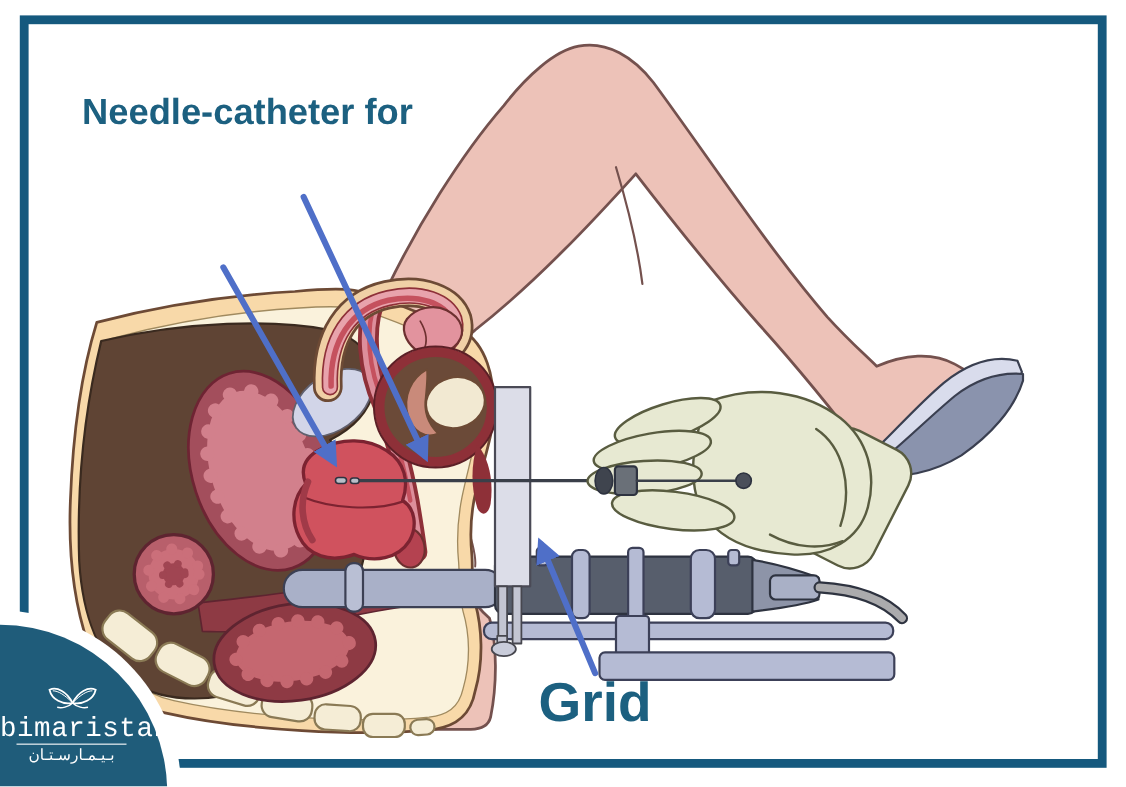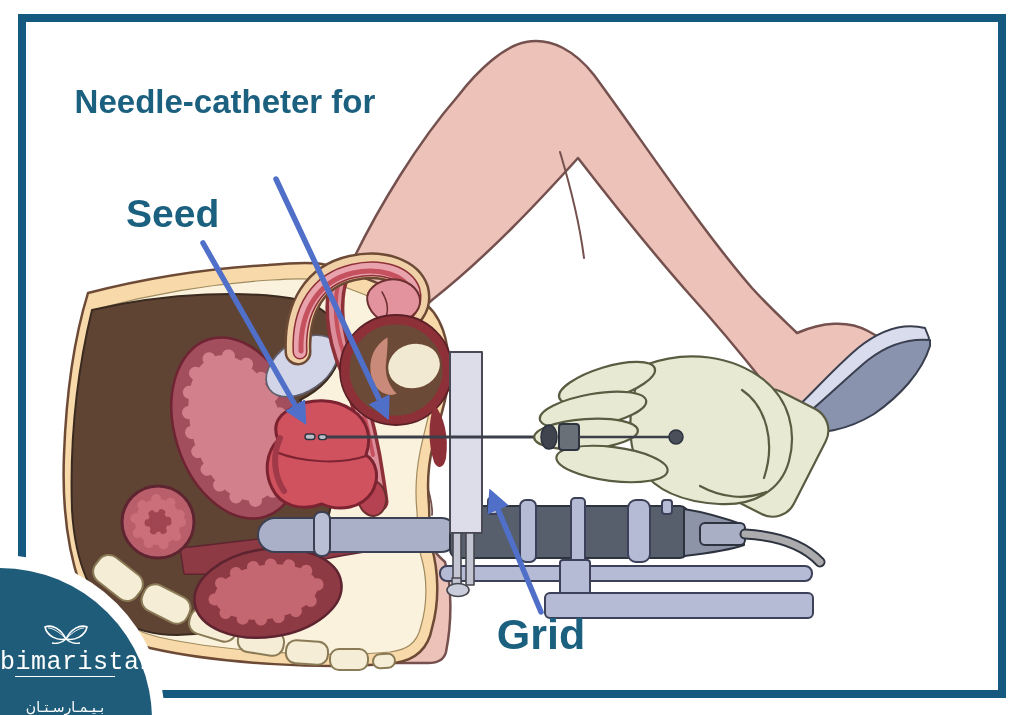--- a/index.html
+++ b/index.html
@@ -5,29 +5,29 @@
   html,body{margin:0;padding:0;background:#ffffff;}
   .page{position:relative;width:1024px;height:715px;background:#ffffff;overflow:hidden;
         font-family:"Liberation Sans",sans-serif;}
   .scene{position:absolute;left:0;top:0;z-index:1;}
   .scene path,.scene rect,.scene ellipse,.scene circle,.scene line{stroke-linejoin:round;stroke-linecap:round;}
   .frame{position:absolute;left:18px;top:14px;width:972px;height:668px;
          border:8px solid #15597e;z-index:20;pointer-events:none;}
   .lbl{position:absolute;z-index:30;color:#1c6080;font-weight:600;line-height:1.12;}
   .lbl-needle{left:30px;top:84px;width:390px;text-align:center;font-size:33px;}
   .lbl-seed{left:126px;top:192px;font-size:39px;}
-  .lbl-grid{left:466px;top:610px;width:150px;text-align:center;font-size:43px;}
+  .lbl-grid{left:466px;top:610px;width:150px;text-align:center;font-size:50px;}
   .logo-badge{position:absolute;left:-152px;top:568px;width:304px;height:304px;border-radius:50%;
               background:#1f5c7a;box-shadow:0 0 0 13px #ffffff;z-index:40;}
   .logo-icon{position:absolute;left:194px;top:52px;width:48px;height:26px;}
   .logo-brand{position:absolute;left:152px;top:80px;width:130px;text-align:center;color:#ffffff;
               font-family:Liberation Mono, monospace;font-size:25px;letter-spacing:0.5px;}
   .logo-line{position:absolute;left:167px;top:108px;width:100px;border-top:1.6px solid #ffffff;}
   .logo-arabic{position:absolute;left:152px;top:111px;width:130px;text-align:center;color:#ffffff;
-               direction:rtl;font-family:"DejaVu Sans",sans-serif;font-size:14px;margin-top:20px;}
+               direction:rtl;font-family:"DejaVu Sans",sans-serif;font-size:14px;}
 </style>
 </head>
 <body>
 
 <div class="page">
 
   <svg class="scene" width="1024" height="715" viewBox="0 0 1024 715">
     <defs>
       <marker id="ah" viewBox="0 0 10 10" refX="7" refY="5" markerWidth="4.2" markerHeight="4.2" orient="auto">
         <path d="M0,0 L10,5 L0,10 Z" fill="#4f6fc8"></path>
@@ -199,21 +199,20 @@
     <g stroke="#4f6fc8" stroke-width="5.5" fill="none">
       <path d="M 203,243 L 303,419" marker-end="url(#ah)"></path>
       <path d="M 276,179 L 386,414" marker-end="url(#ah)"></path>
       <path d="M 541,612 L 492,495" marker-end="url(#ah)"></path>
     </g>
   </svg>
 
   <div class="lbl lbl-needle">
     <div>Needle-catheter for</div>
   </div>
-  <div class="lbl lbl-seed">Seed</div>
   <div class="lbl lbl-grid">Grid</div>
 
   <div class="frame"></div>
 
   <div class="logo-badge">
     <svg class="logo-icon" viewBox="0 0 48 26" fill="none" stroke="#ffffff" stroke-width="1.6">
       <path d="M24,19 C19,9 10,4 3,7 C5,16 15,21 24,19 Z"></path>
       <path d="M24,19 C29,9 38,4 45,7 C43,16 33,21 24,19 Z"></path>
       <path d="M24,19 C20,23 14,24 10,23" stroke-width="1.3"></path>
       <path d="M24,19 C28,23 34,24 38,23" stroke-width="1.3"></path>

